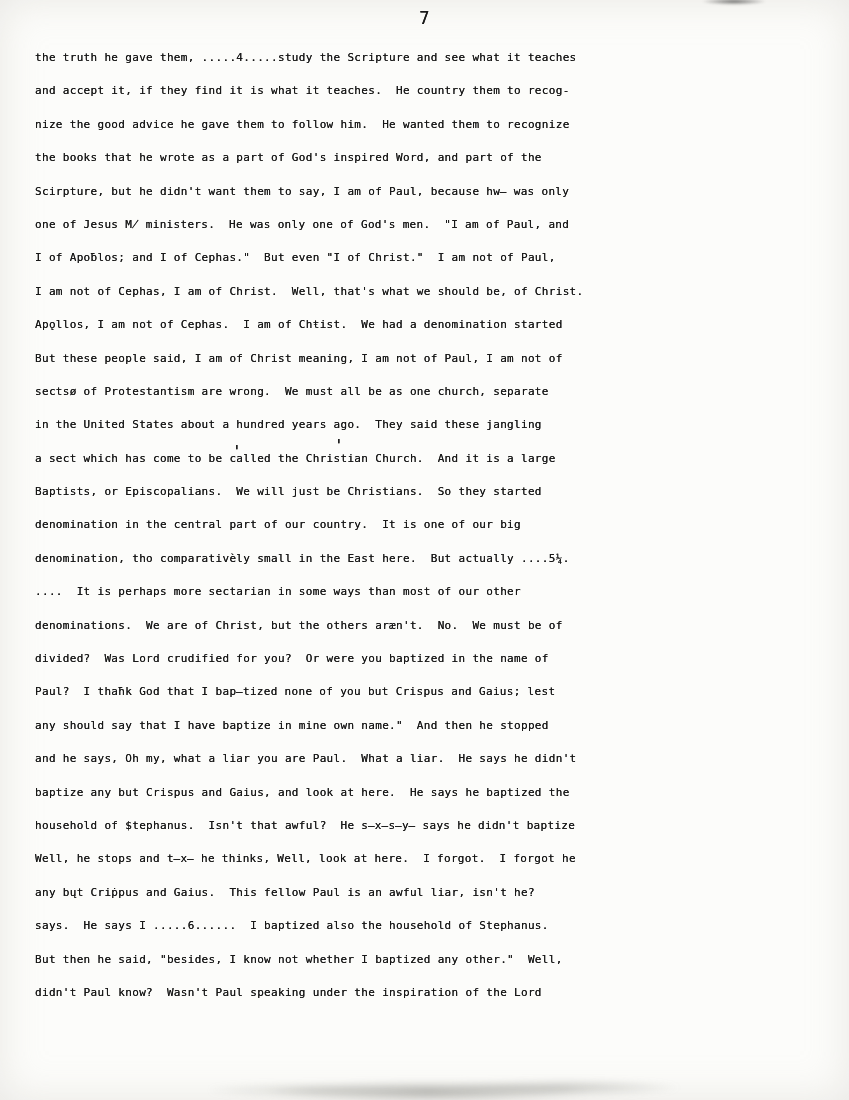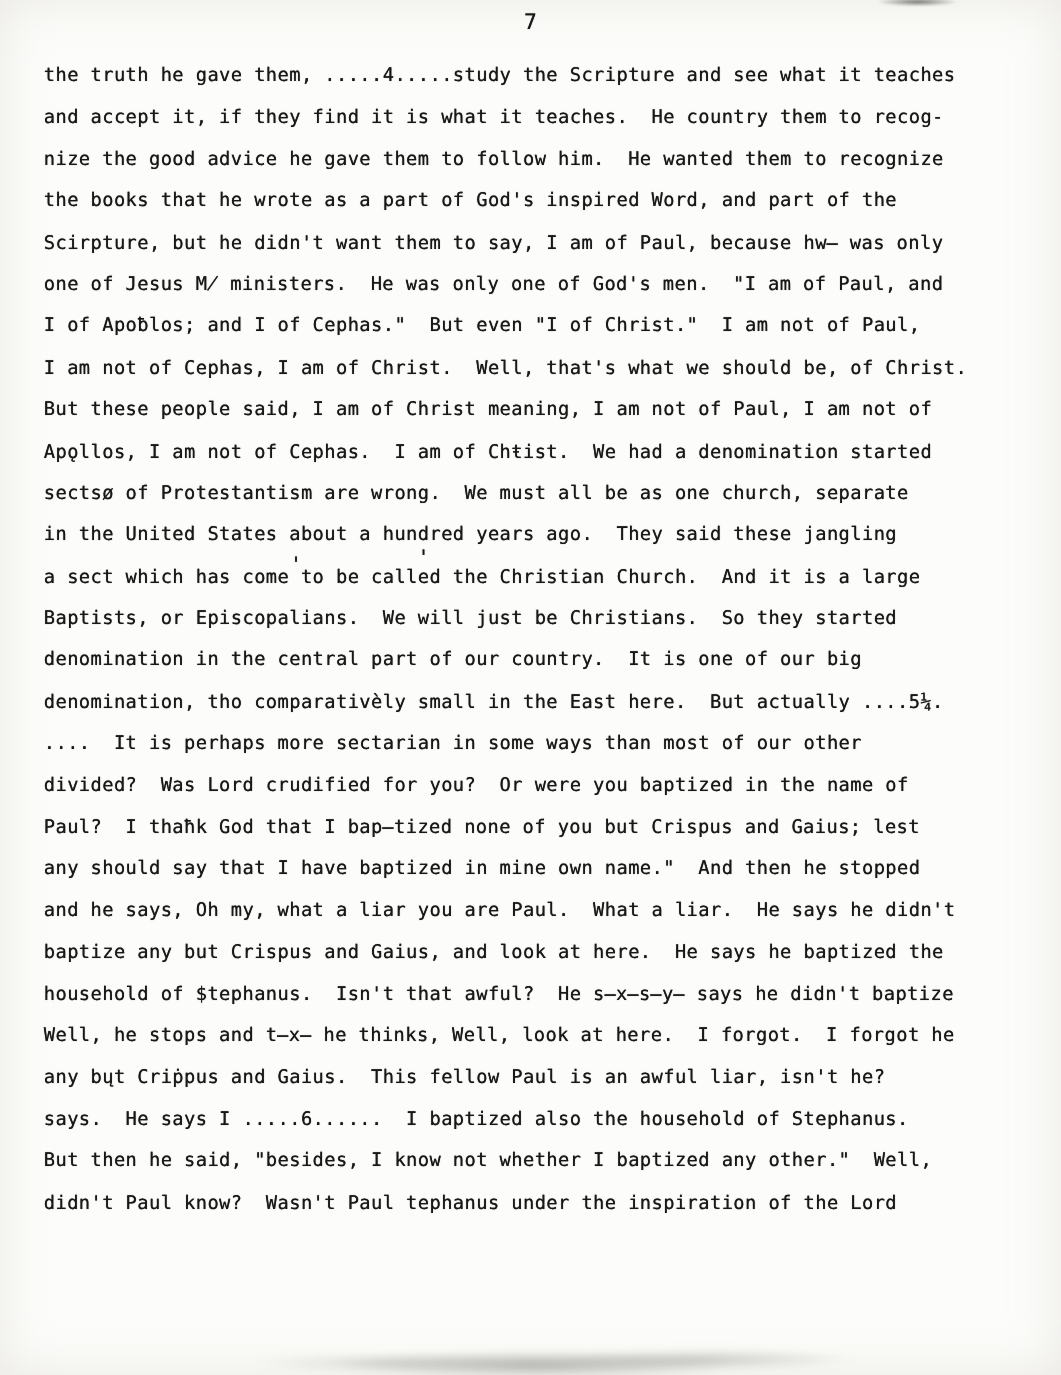--- a/index.html
+++ b/index.html
@@ -24,21 +24,21 @@
     letter-spacing:0.3px;
     text-shadow:0 0 0.6px rgba(0,0,0,0.85);
   }
   .body-text{
     position:absolute;
     top:51px;left:35px;right:6px;
   }
   .line{
     white-space:pre;
     height:33.4px;
-    font-size:15px;
+    font-size:11px;
     letter-spacing:0.32px;
     text-shadow:0 0 0.6px rgba(0,0,0,0.85);
   }
   .artifact{
     position:absolute;
     font-size:16px;
     text-shadow:0 0 0.6px rgba(0,0,0,0.8);
   }
   .smudge-bottom{
     position:absolute;
@@ -64,39 +64,40 @@
 
   <div class="body-text" id="lines-container">
       <div class="line">the truth he gave them, .....4.....study the Scripture and see what it teaches</div>
       <div class="line">and accept it, if they find it is what it teaches.  He country them to recog-</div>
       <div class="line">nize the good advice he gave them to follow him.  He wanted them to recognize</div>
       <div class="line">the books that he wrote as a part of God's inspired Word, and part of the</div>
       <div class="line">Scirpture, but he didn't want them to say, I am of Paul, because hw̶ was only</div>
       <div class="line">one of Jesus M̸ ministers.  He was only one of God's men.  "I am of Paul, and</div>
       <div class="line">I of Apoƀlos; and I of Cephas."  But even "I of Christ."  I am not of Paul,</div>
       <div class="line">I am not of Cephas, I am of Christ.  Well, that's what we should be, of Christ.</div>
+      <div class="line">Apǫllos, I am not of Cephas.  I am of Chŧist.  We had a denomination started</div>
       <div class="line">But these people said, I am of Christ meaning, I am not of Paul, I am not of</div>
-      <div class="line">Apǫllos, I am not of Cephas.  I am of Chŧist.  We had a denomination started</div>
       <div class="line">sectsø of Protestantism are wrong.  We must all be as one church, separate</div>
       <div class="line">in the United States about a hundred years ago.  They said these jangling</div>
       <div class="line">a sect which has come to be called the Christian Church.  And it is a large</div>
       <div class="line">Baptists, or Episcopalians.  We will just be Christians.  So they started</div>
       <div class="line">denomination in the central part of our country.  It is one of our big</div>
       <div class="line">denomination, tho comparativèly small in the East here.  But actually ....5¼.</div>
       <div class="line">....  It is perhaps more sectarian in some ways than most of our other</div>
+      <div class="line">denominations.  We are of Christ, but the others aræn't.  No.  We must be of</div>
       <div class="line">divided?  Was Lord crudified for you?  Or were you baptized in the name of</div>
       <div class="line">Paul?  I thaħk God that I bap̶tized none of you but Crispus and Gaius; lest</div>
-      <div class="line">any should say that I have baptized in mine own name."  And then he stopped</div>
+      <div class="line">any should say that I have baptize in mine own name."  And then he stopped</div>
       <div class="line">and he says, Oh my, what a liar you are Paul.  What a liar.  He says he didn't</div>
       <div class="line">baptize any but Crispus and Gaius, and look at here.  He says he baptized the</div>
       <div class="line">household of $tephanus.  Isn't that awful?  He s̶x̶s̶y̶ says he didn't baptize</div>
       <div class="line">Well, he stops and t̶x̶ he thinks, Well, look at here.  I forgot.  I forgot he</div>
       <div class="line">any bųt Criṗpus and Gaius.  This fellow Paul is an awful liar, isn't he?</div>
       <div class="line">says.  He says I .....6......  I baptized also the household of Stephanus.</div>
       <div class="line">But then he said, "besides, I know not whether I baptized any other."  Well,</div>
-      <div class="line">didn't Paul know?  Wasn't Paul tephanus under the inspiration of the Lord</div>
+      <div class="line">didn't Paul know?  Wasn't Paul speaking under the inspiration of the Lord</div>
     </div>
 
   <div class="smudge-top"></div>
   <div class="smudge-bottom"></div>
 <span class="artifact" style="left: 334px; top: 436px;">'</span>
     <span class="artifact" style="left: 232px; top: 442px;">'</span>
   </div>
 
 </body></html>

